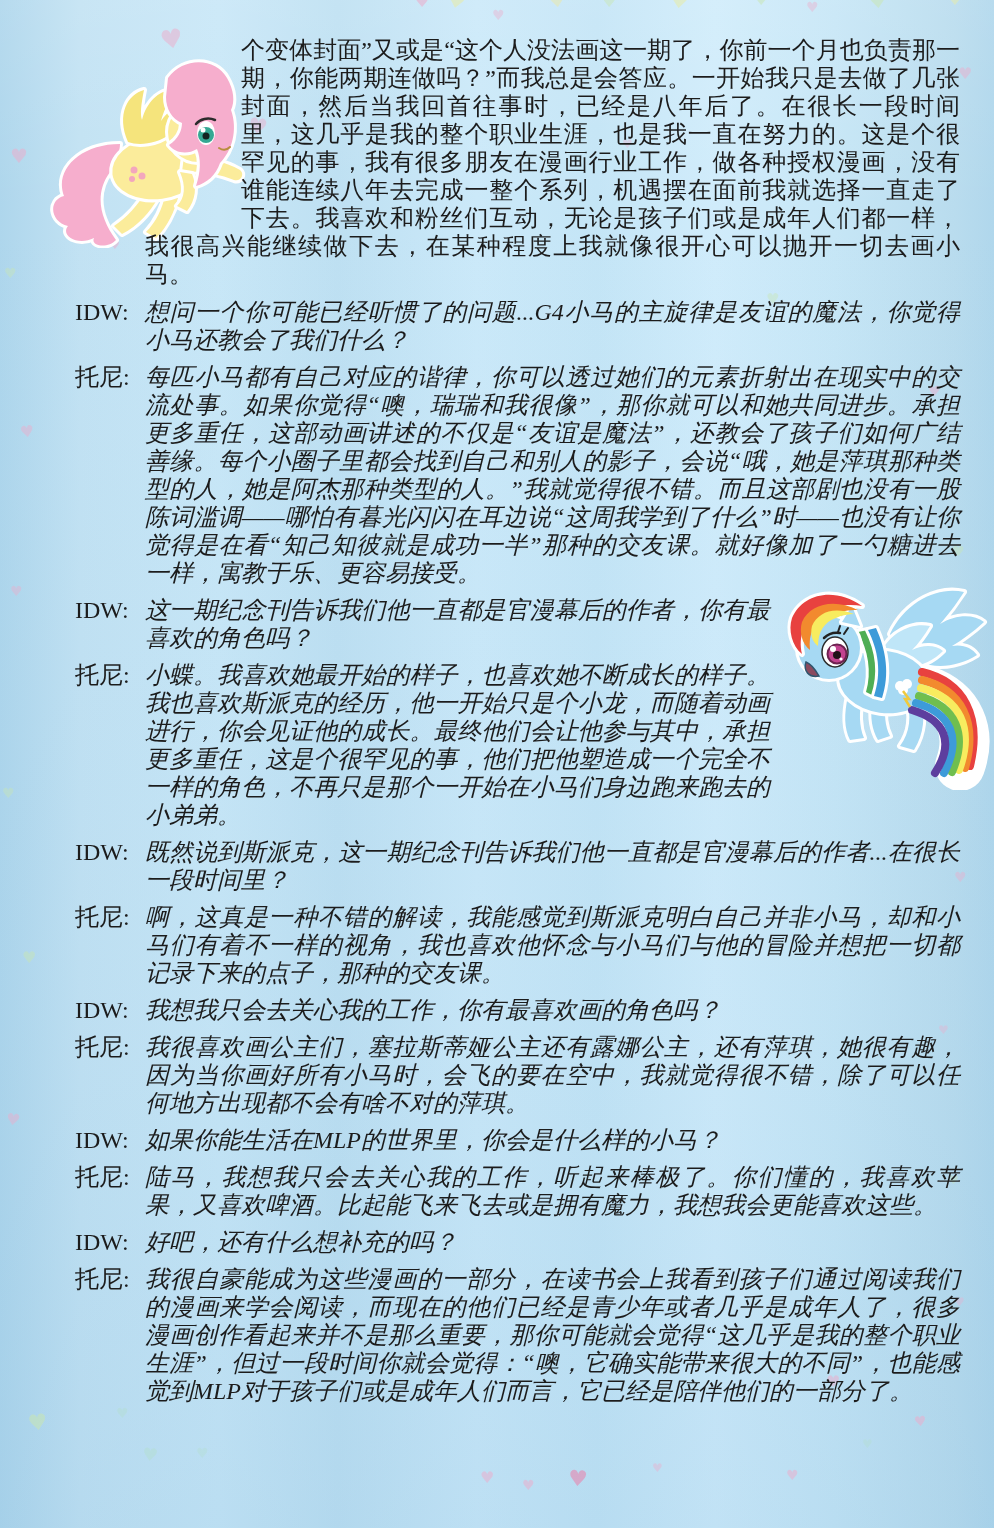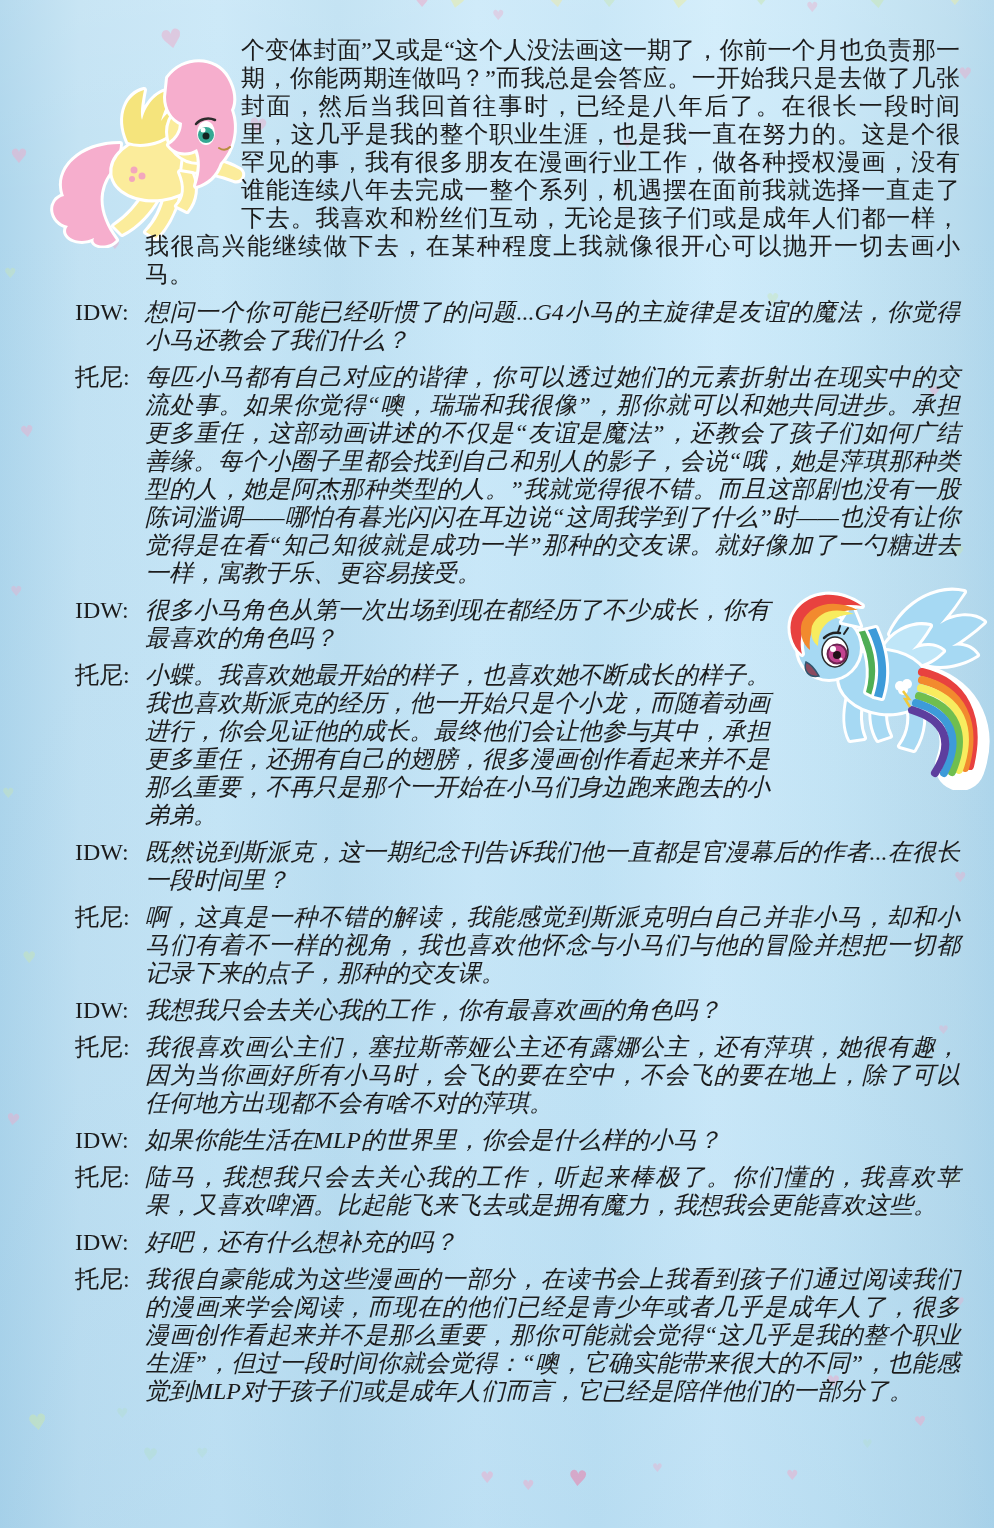--- a/index.html
+++ b/index.html
@@ -149,41 +149,41 @@
         <div class="item">
           <div class="speaker">IDW:</div>
           <div class="text">想问一个你可能已经听惯了的问题...G4小马的主旋律是友谊的魔法，你觉得小马还教会了我们什么？</div>
         </div>
         <div class="item">
           <div class="speaker">托尼:</div>
           <div class="text">每匹小马都有自己对应的谐律，你可以透过她们的元素折射出在现实中的交流处事。如果你觉得“噢，瑞瑞和我很像”，那你就可以和她共同进步。承担更多重任，这部动画讲述的不仅是“友谊是魔法”，还教会了孩子们如何广结善缘。每个小圈子里都会找到自己和别人的影子，会说“哦，她是萍琪那种类型的人，她是阿杰那种类型的人。”我就觉得很不错。而且这部剧也没有一股陈词滥调——哪怕有暮光闪闪在耳边说“这周我学到了什么”时——也没有让你觉得是在看“知己知彼就是成功一半”那种的交友课。就好像加了一勺糖进去一样，寓教于乐、更容易接受。</div>
         </div>
         <div class="item narrow">
           <div class="speaker">IDW:</div>
-          <div class="text">很多小马角色从第一次出场到现在都经历了不少成长，你有最喜欢的角色吗？</div>
+          <div class="text">这一期纪念刊告诉我们他一直都是官漫幕后的作者，你有最喜欢的角色吗？</div>
         </div>
         <div class="item narrow">
           <div class="speaker">托尼:</div>
-          <div class="text">小蝶。我喜欢她最开始的样子，也喜欢她不断成长的样子。我也喜欢斯派克的经历，他一开始只是个小龙，而随着动画进行，你会见证他的成长。最终他们会让他参与其中，承担更多重任，还拥有自己的翅膀，很多漫画创作看起来并不是那么重要，不再只是那个一开始在小马们身边跑来跑去的小弟弟。</div>
+          <div class="text">小蝶。我喜欢她最开始的样子，也喜欢她不断成长的样子。我也喜欢斯派克的经历，他一开始只是个小龙，而随着动画进行，你会见证他的成长。最终他们会让他参与其中，承担更多重任，这是个很罕见的事，他们把他塑造成一个完全不一样的角色，不再只是那个一开始在小马们身边跑来跑去的小弟弟。</div>
         </div>
         <div class="item">
           <div class="speaker">IDW:</div>
           <div class="text">既然说到斯派克，这一期纪念刊告诉我们他一直都是官漫幕后的作者...在很长一段时间里？</div>
         </div>
         <div class="item">
           <div class="speaker">托尼:</div>
           <div class="text">啊，这真是一种不错的解读，我能感觉到斯派克明白自己并非小马，却和小马们有着不一样的视角，我也喜欢他怀念与小马们与他的冒险并想把一切都记录下来的点子，那种的交友课。</div>
         </div>
         <div class="item">
           <div class="speaker">IDW:</div>
           <div class="text">我想我只会去关心我的工作，你有最喜欢画的角色吗？</div>
         </div>
         <div class="item">
           <div class="speaker">托尼:</div>
-          <div class="text">我很喜欢画公主们，塞拉斯蒂娅公主还有露娜公主，还有萍琪，她很有趣，因为当你画好所有小马时，会飞的要在空中，不会飞的要在地上，除了可以任何地方出现都不会有啥不对的萍琪。</div>
+          <div class="text">我很喜欢画公主们，塞拉斯蒂娅公主还有露娜公主，还有萍琪，她很有趣，因为当你画好所有小马时，会飞的要在空中，我就觉得很不错，除了可以任何地方出现都不会有啥不对的萍琪。</div>
         </div>
         <div class="item">
           <div class="speaker">IDW:</div>
           <div class="text">如果你能生活在MLP的世界里，你会是什么样的小马？</div>
         </div>
         <div class="item">
           <div class="speaker">托尼:</div>
           <div class="text">陆马，我想我只会去关心我的工作，听起来棒极了。你们懂的，我喜欢苹果，又喜欢啤酒。比起能飞来飞去或是拥有魔力，我想我会更能喜欢这些。</div>
         </div>
         <div class="item">

